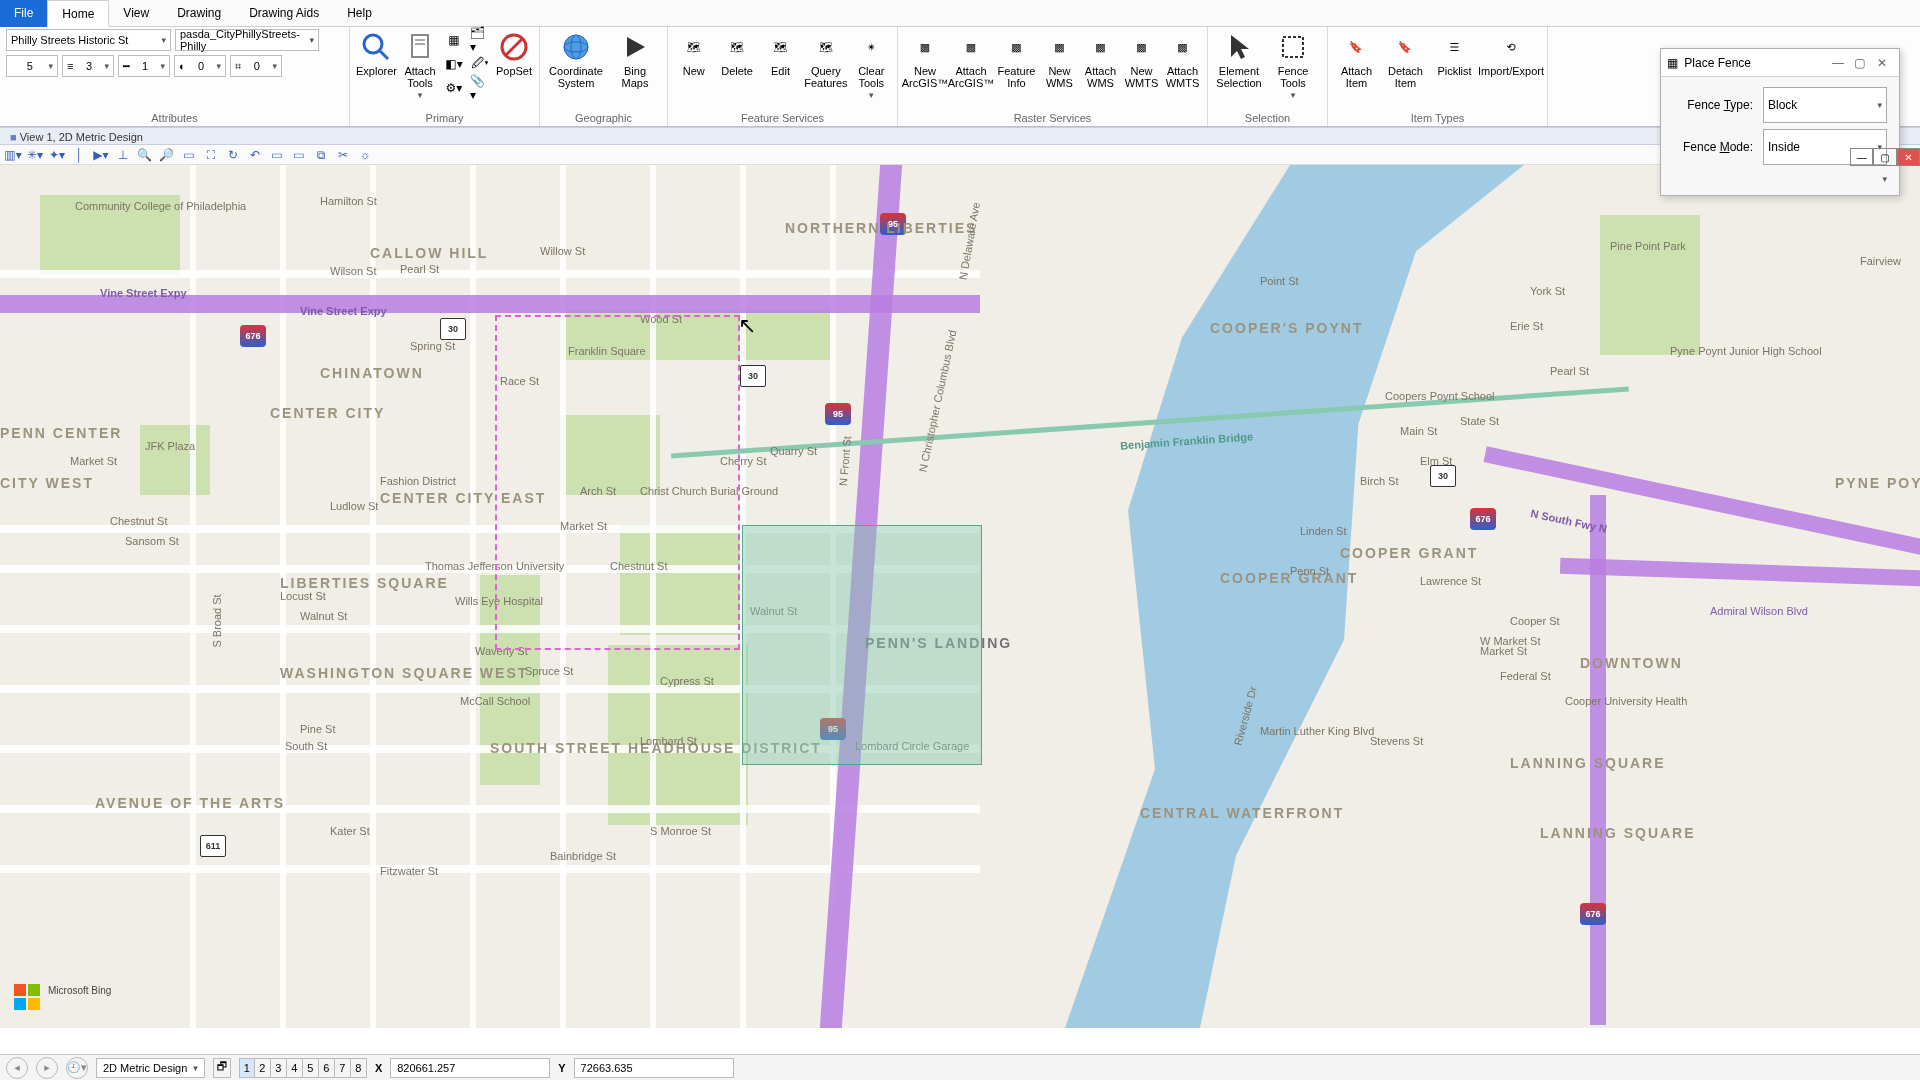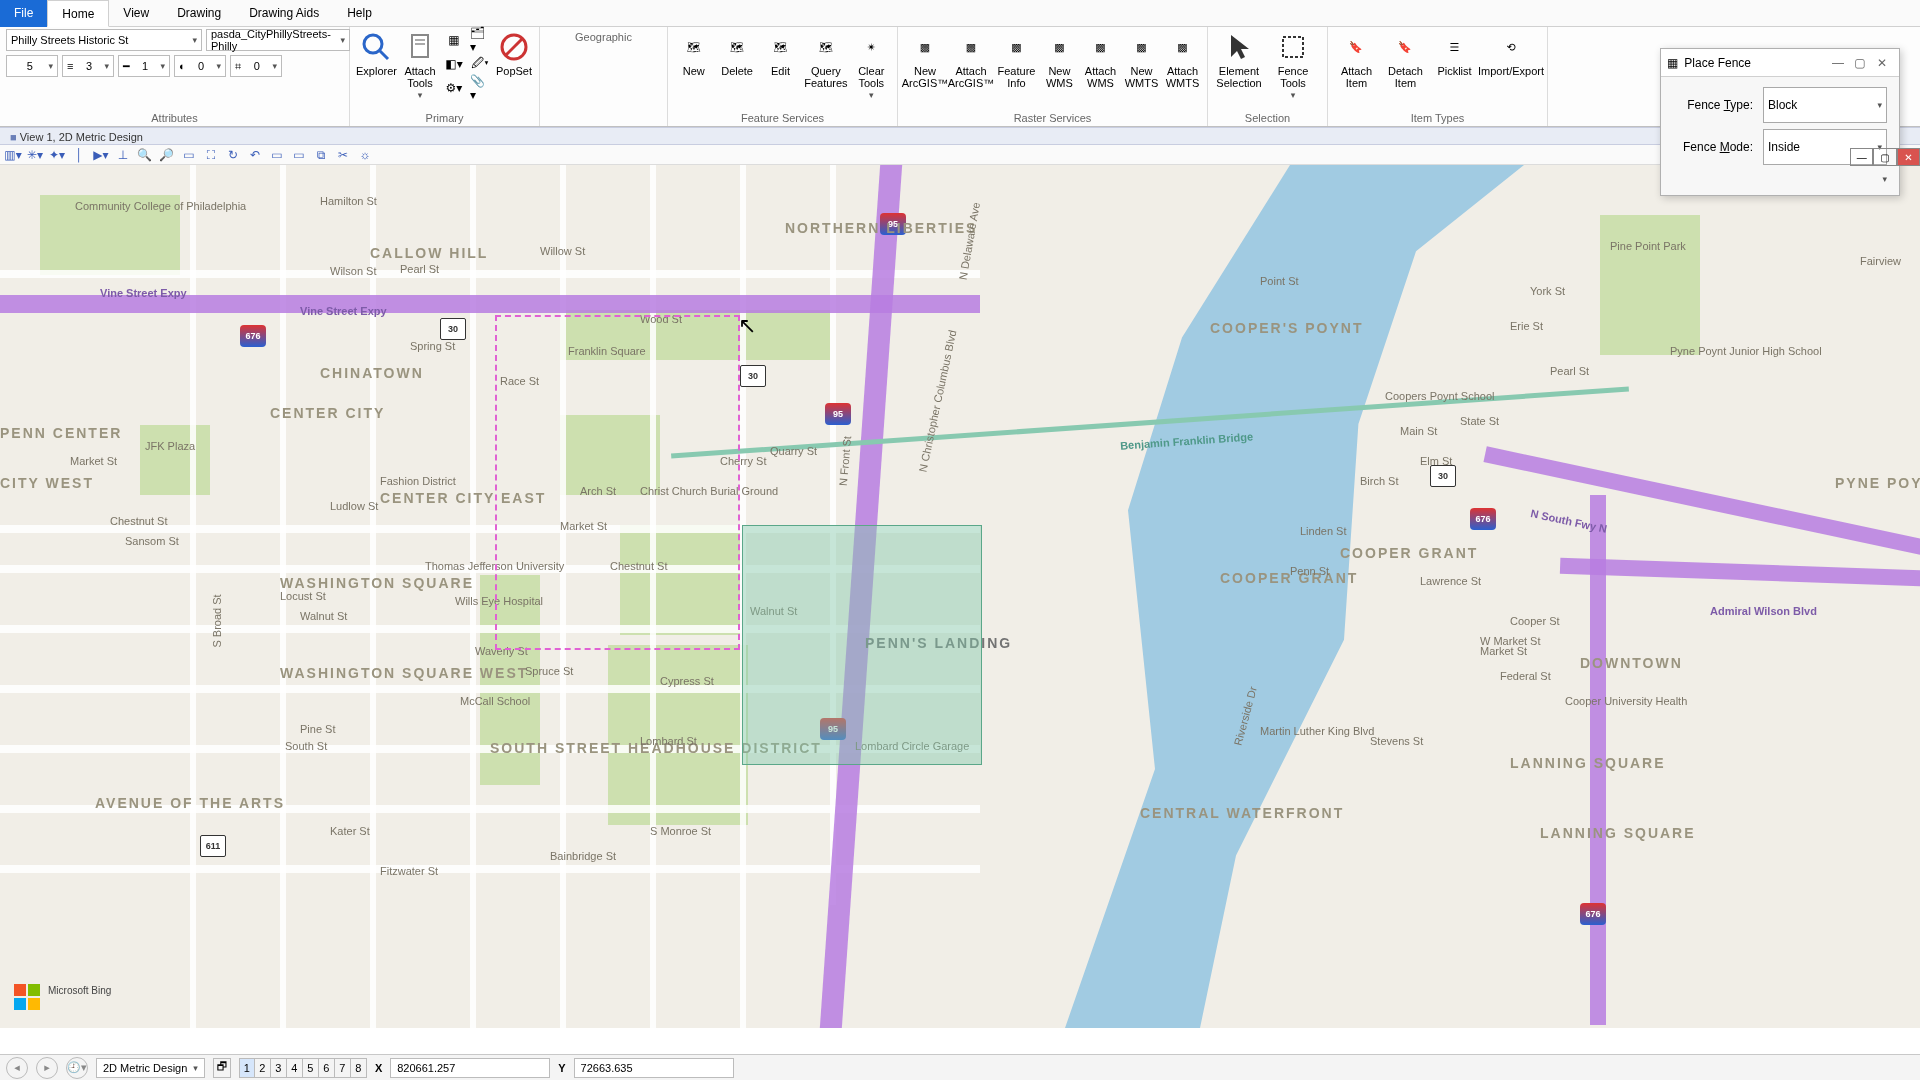--- a/index.html
+++ b/index.html
@@ -95,21 +95,21 @@
   <div class="tab">Drawing</div>
   <div class="tab">Drawing Aids</div>
   <div class="tab">Help</div>
 </div>
 
 <div class="ribbon">
 
   <div class="rgroup" style="width:350px">
     <div class="body" style="flex-direction:column;gap:4px">
       <div class="attr-row">
-        <div class="attr-combo" style="width:196px">
+        <div class="attr-combo" style="width:165px">
             <span>Philly Streets Historic St</span>
             <span class="chev">▾</span>
           </div>
         <div class="attr-combo" style="width:144px">
             <span>pasda_CityPhillyStreets-Philly</span>
             <span class="chev">▾</span>
           </div>
       </div>
       <div class="attr-row">
         <div class="attr-combo attr-small">
@@ -181,20 +181,40 @@
               <line x1="8" y1="24" x2="24" y2="8" stroke="#c33" stroke-width="3"></line>
             </svg>
           </div>
         <span>PopSet</span>
       </div>
     </div>
     <div class="title">Primary</div>
   </div>
 
   <div class="rgroup" style="width:128px">
+    <div class="body">
+      <div class="bigbtn wide">
+        <div class="ic">
+            <svg viewBox="0 0 32 32">
+              <circle cx="16" cy="16" r="12" fill="#4e9de0" stroke="#2a66c9" stroke-width="1"></circle>
+              <ellipse cx="16" cy="16" rx="12" ry="5" fill="none" stroke="#2a66c9"></ellipse>
+              <ellipse cx="16" cy="16" rx="5" ry="12" fill="none" stroke="#2a66c9"></ellipse>
+            </svg>
+          </div>
+        <span>Coordinate System</span>
+      </div>
+      <div class="bigbtn">
+        <div class="ic">
+            <svg viewBox="0 0 32 32">
+              <polygon points="8,6 26,16 8,26" fill="#333"></polygon>
+            </svg>
+          </div>
+        <span>Bing Maps</span>
+      </div>
+    </div>
     <div class="title">Geographic</div>
   </div>
 
   <div class="rgroup" style="width:230px">
     <div class="body">
       <div class="bigbtn">
           <div class="ic">🗺</div>
           <span>New</span>
         </div>
       <div class="bigbtn">
@@ -371,21 +391,21 @@
   <div class="shield us" style="left:740px;top:200px">30</div>
   <div class="shield us" style="left:1430px;top:300px">30</div>
   <div class="shield us" style="left:200px;top:670px">611</div>
 
   <div class="lbl big" style="left:785px;top:55px">NORTHERN LIBERTIES</div>
   <div class="lbl big" style="left:370px;top:80px">CALLOW  HILL</div>
   <div class="lbl big" style="left:320px;top:200px">CHINATOWN</div>
   <div class="lbl big" style="left:270px;top:240px">CENTER CITY</div>
   <div class="lbl big" style="left:380px;top:325px">CENTER CITY  EAST</div>
   <div class="lbl big" style="left:0;top:260px">PENN CENTER</div>
-  <div class="lbl big" style="left:280px;top:410px">WASHINGTON SQUARE</div>
+  <div class="lbl big" style="left:280px;top:410px">LIBERTIES SQUARE</div>
   <div class="lbl big" style="left:280px;top:500px;width:260px">WASHINGTON SQUARE WEST</div>
   <div class="lbl big" style="left:0;top:310px">CITY WEST</div>
   <div class="lbl big" style="left:95px;top:630px;width:180px">AVENUE OF THE ARTS</div>
   <div class="lbl big" style="left:490px;top:575px;width:240px;text-align:center">SOUTH STREET HEADHOUSE DISTRICT</div>
   <div class="lbl big" style="left:865px;top:470px;width:140px;text-align:center;color:#737373">PENN'S LANDING</div>
   <div class="lbl big" style="left:1210px;top:155px">COOPER'S POYNT</div>
   <div class="lbl big" style="left:1340px;top:380px">COOPER GRANT</div>
   <div class="lbl big" style="left:1220px;top:405px">COOPER  GRANT</div>
   <div class="lbl big" style="left:1510px;top:590px;width:150px">LANNING SQUARE</div>
   <div class="lbl big" style="left:1540px;top:660px;width:150px">LANNING SQUARE</div>
@@ -433,21 +453,21 @@
   <div class="lbl" style="left:475px;top:480px">Waverly St</div>
   <div class="lbl" style="left:660px;top:510px">Cypress St</div>
   <div class="lbl" style="left:300px;top:558px">Pine St</div>
   <div class="lbl" style="left:330px;top:335px">Ludlow St</div>
   <div class="lbl" style="left:855px;top:575px;width:80px">Lombard Circle Garage</div>
   <div class="lbl" style="left:865px;top:230px;transform:rotate(-78deg)">N Christopher Columbus Blvd</div>
   <div class="lbl" style="left:930px;top:70px;transform:rotate(-80deg)">N Delaware Ave</div>
   <div class="lbl" style="left:820px;top:290px;transform:rotate(-85deg)">N Front St</div>
   <div class="lbl" style="left:190px;top:450px;transform:rotate(-90deg)">S Broad St</div>
   <div class="lbl" style="left:1530px;top:350px;color:#7d5ba8;font-weight:600;transform:rotate(12deg)">N South Fwy N</div>
-  <div class="lbl" style="left:1710px;top:440px;color:#7d5ba8;font-weight:700">Admiral Wilson Blvd</div>
+  <div class="lbl" style="left:1710px;top:440px;color:#7d5ba8;font-weight:400">Admiral Wilson Blvd</div>
   <div class="lbl" style="left:1260px;top:560px">Martin Luther King Blvd</div>
   <div class="lbl" style="left:1500px;top:505px">Federal St</div>
   <div class="lbl" style="left:1300px;top:360px">Linden St</div>
   <div class="lbl" style="left:1420px;top:290px">Elm St</div>
   <div class="lbl" style="left:1360px;top:310px">Birch St</div>
   <div class="lbl" style="left:1400px;top:260px">Main St</div>
   <div class="lbl" style="left:1370px;top:570px">Stevens St</div>
   <div class="lbl" style="left:1460px;top:250px">State St</div>
   <div class="lbl" style="left:1510px;top:155px">Erie St</div>
   <div class="lbl" style="left:1530px;top:120px">York St</div>

